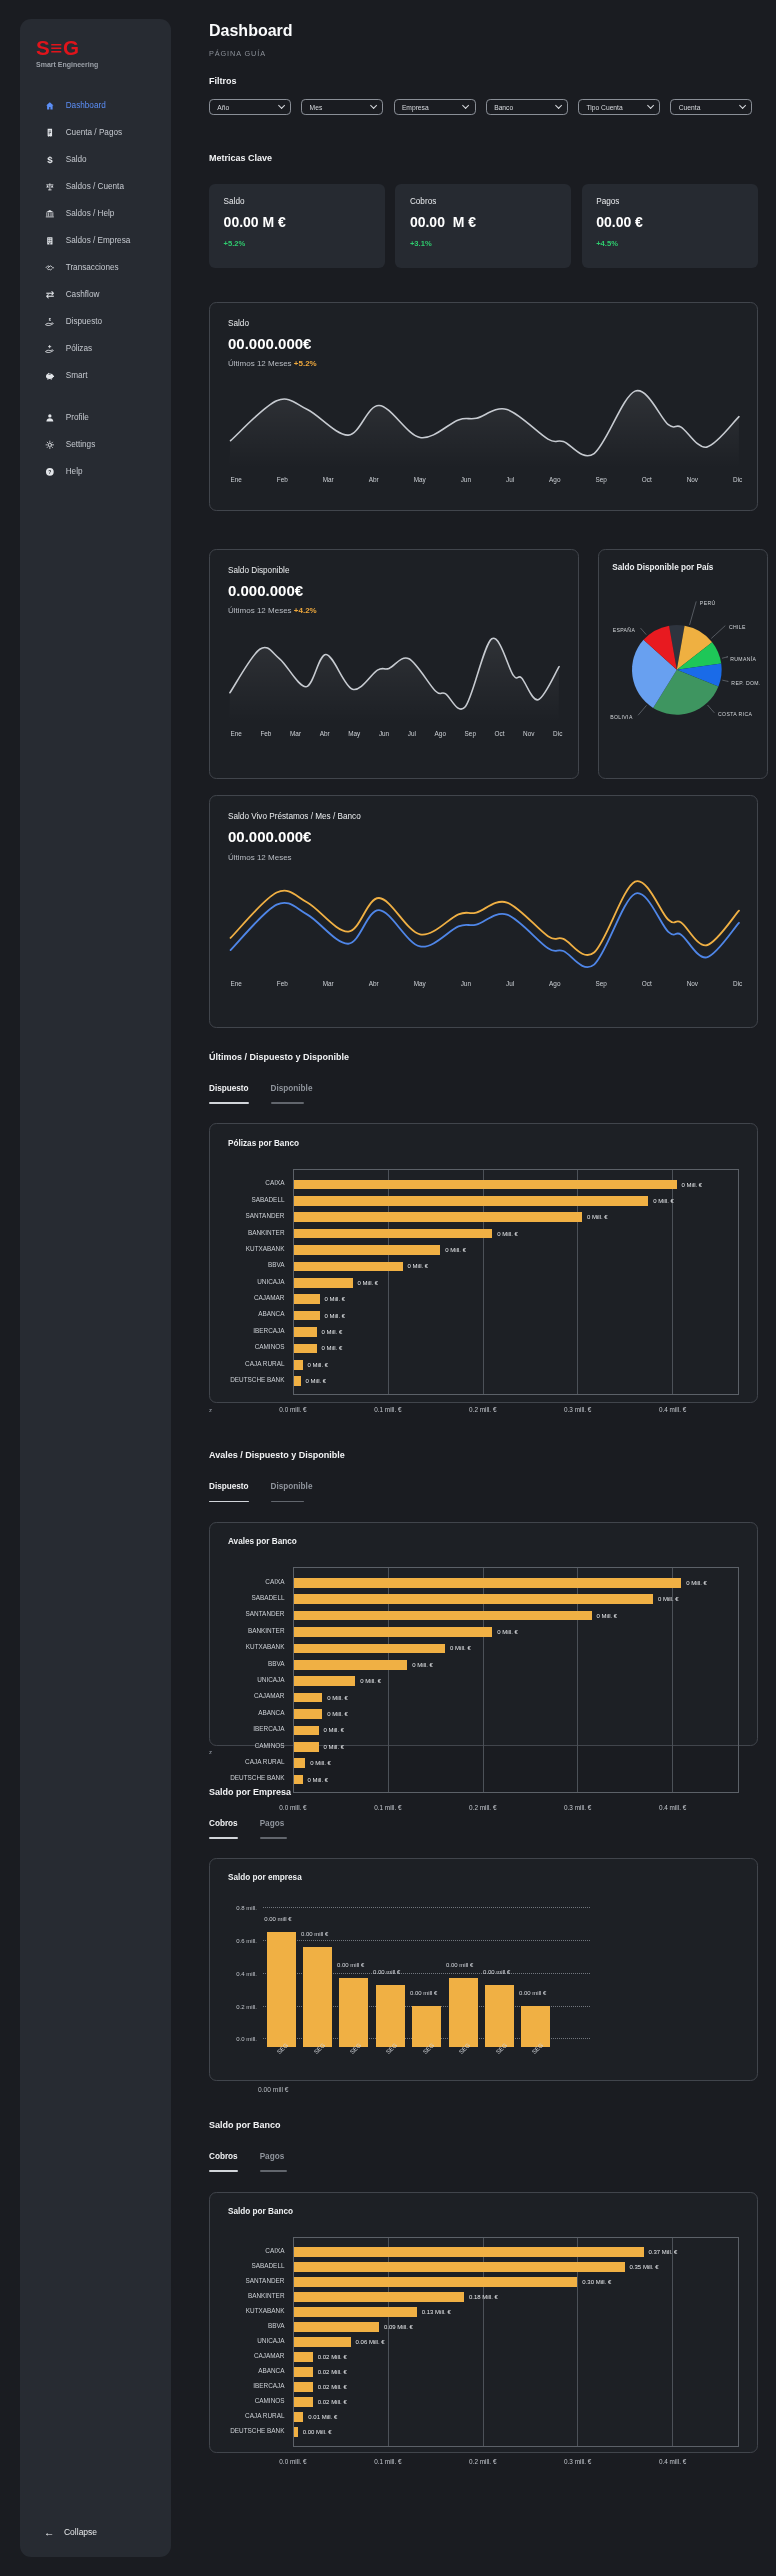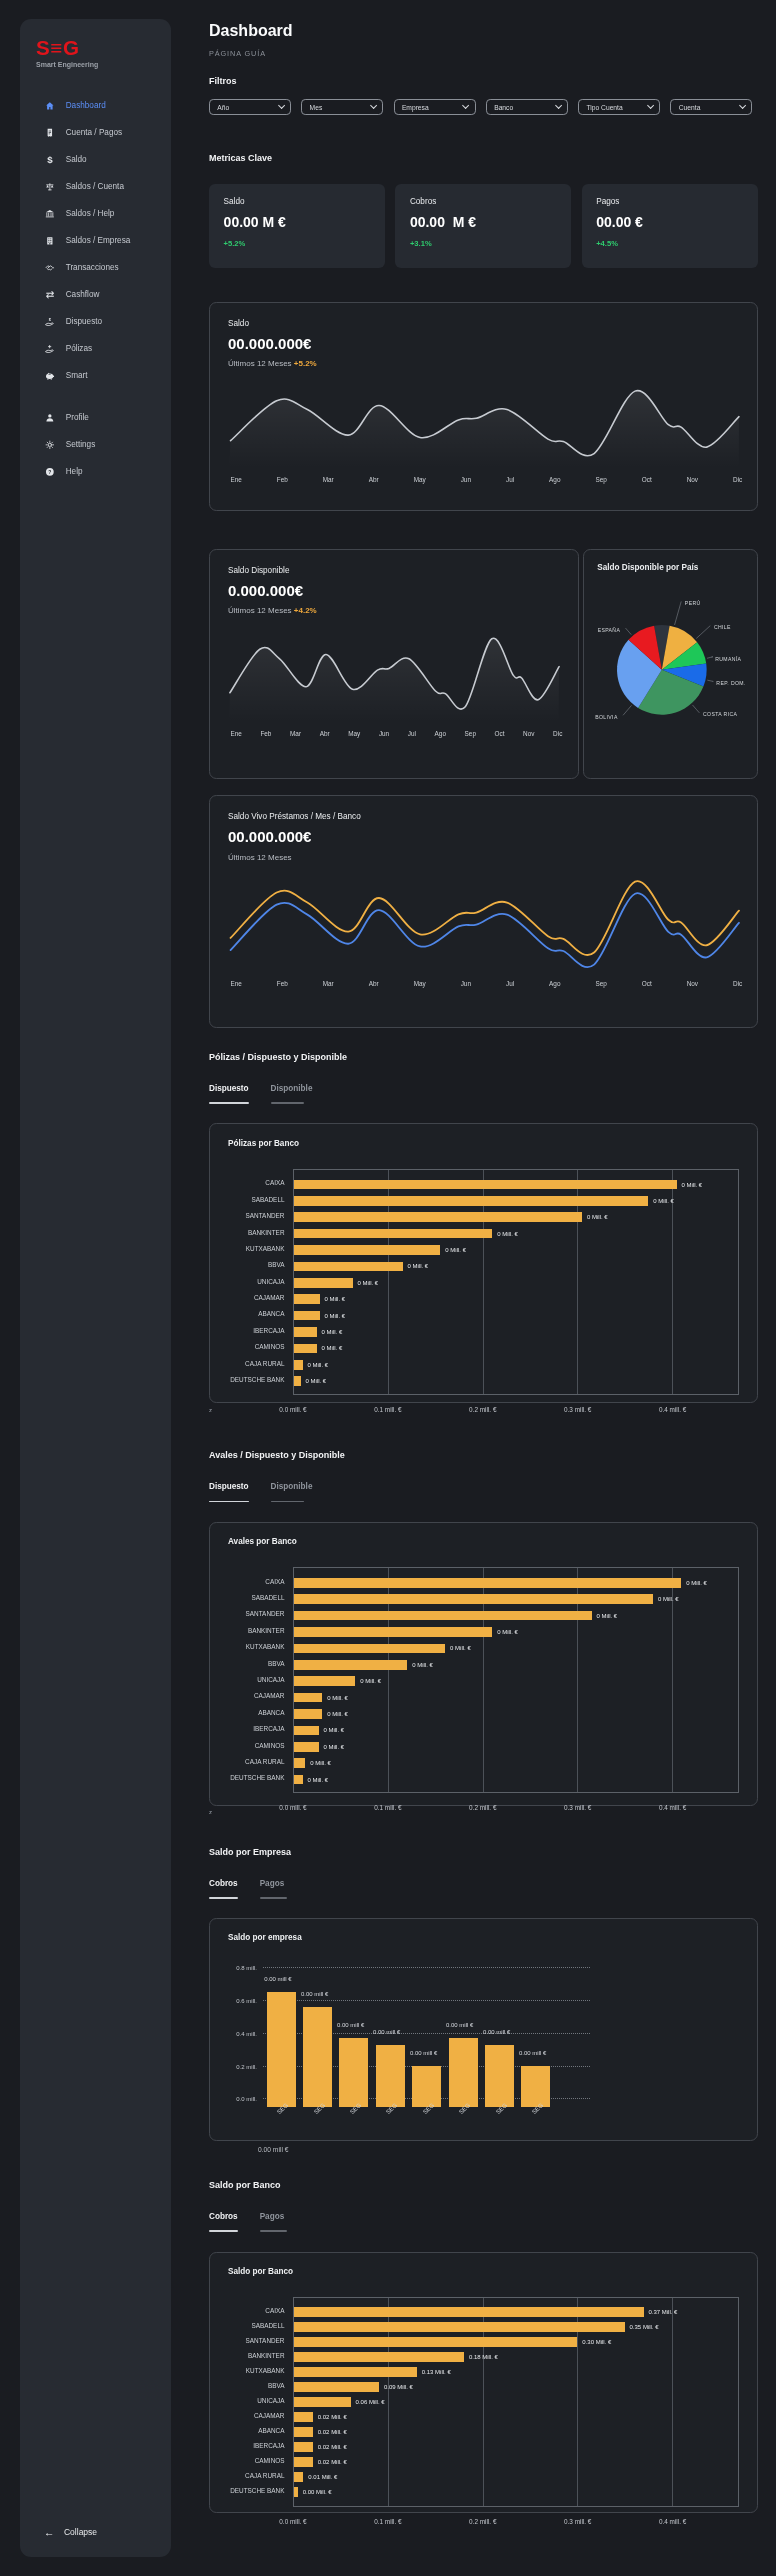--- a/index.html
+++ b/index.html
@@ -58,35 +58,35 @@
     padding:16px 18px}
   .c-label{font-size:8.2px;color:#eceef0}
   .c-value{font-size:15px;font-weight:bold;color:#ffffff;margin-top:7.3px}
   .c-period{font-size:8px;color:#b9bdc4;margin-top:7.3px}
   .c-delta{color:#eda73c;font-weight:bold}
   .months{display:flex;justify-content:space-between;margin-top:6px;padding:0 2.4px}
   .months span{font-size:6.4px;color:#ced2d7}
   #card-saldo{margin-top:34px;height:209px}
   .row2{display:flex;margin-top:38px}
   #card-disp{width:370px;height:230px}
-  #card-pie{width:190px;height:230px;margin-left:4px;padding:13.3px 9.7px}
+  #card-pie{width:190px;height:230px;margin-left:19px;padding:13.3px 9.7px}
   #card-pie .c-label{font-weight:bold;padding-left:3.6px}
   #card-prest{margin-top:16.4px;height:233px}
   
   .sec-heading{margin-top:24px}
   .mt60{margin-top:36px}.mt50{margin-top:30px}.mt43{margin-top:26px}
   .tabs{display:flex;margin-top:21px}
   .tab{margin-right:22px;cursor:pointer}
   .tab .t-label{font-size:8.2px;font-weight:bold;color:#8f949c;line-height:10.3px}
   .tab .t-line{height:1.8px;width:80%;min-width:27px;background:#62666d;margin-top:8px;border-radius:1.2px}
   .tab.active .t-label{color:#f2f3f5}
   .tab.active .t-line{background:#d2d5da;width:100%}
   .hbar-card{margin-top:19.4px;padding:14.6px 18px}
   #card-polizas{height:280px}
-  #card-avales{height:284px}
+  #card-avales{height:224px}
   #card-banco{height:261px;margin-top:19.4px}
   .hb-title{font-size:8.2px;font-weight:bold;color:#eff1f3}
   .hbar{display:flex;margin-top:20.6px}
   .hb-labels{width:65px;flex:none}
   .hb-labels div{text-align:right;padding-right:8.5px;font-size:6.4px;color:#ced2d7}
   .hb-plot{flex:1;position:relative;border:0.6px solid #5c6168;box-sizing:border-box}
   .vline{position:absolute;top:0;bottom:0;width:0.6px;background:#4c5158}
   .hb-row{position:relative}
   .hb-bar{position:absolute;left:0;height:9.7px;top:50%;margin-top:-4.9px;background:#f0b044}
   .hb-val{position:absolute;top:50%;transform:translateY(-50%);font-size:6px;color:#e8eaed;white-space:nowrap}
@@ -416,21 +416,21 @@
         <span>Jun</span>
         <span>Jul</span>
         <span>Ago</span>
         <span>Sep</span>
         <span>Oct</span>
         <span>Nov</span>
         <span>Dic</span>
       </div>
   </div>
 
-  <div class="sec-label sec-heading">Pólizas / Dispuesto y Disponible</div>
+  <div class="sec-label sec-heading">Últimos / Dispuesto y Disponible</div>
   <div class="tabs">
       <div class="tab active">
         <div class="t-label">Dispuesto</div>
         <div class="t-line"></div>
       </div>
       <div class="tab">
         <div class="t-label">Disponible</div>
         <div class="t-line"></div>
       </div>
     </div>

